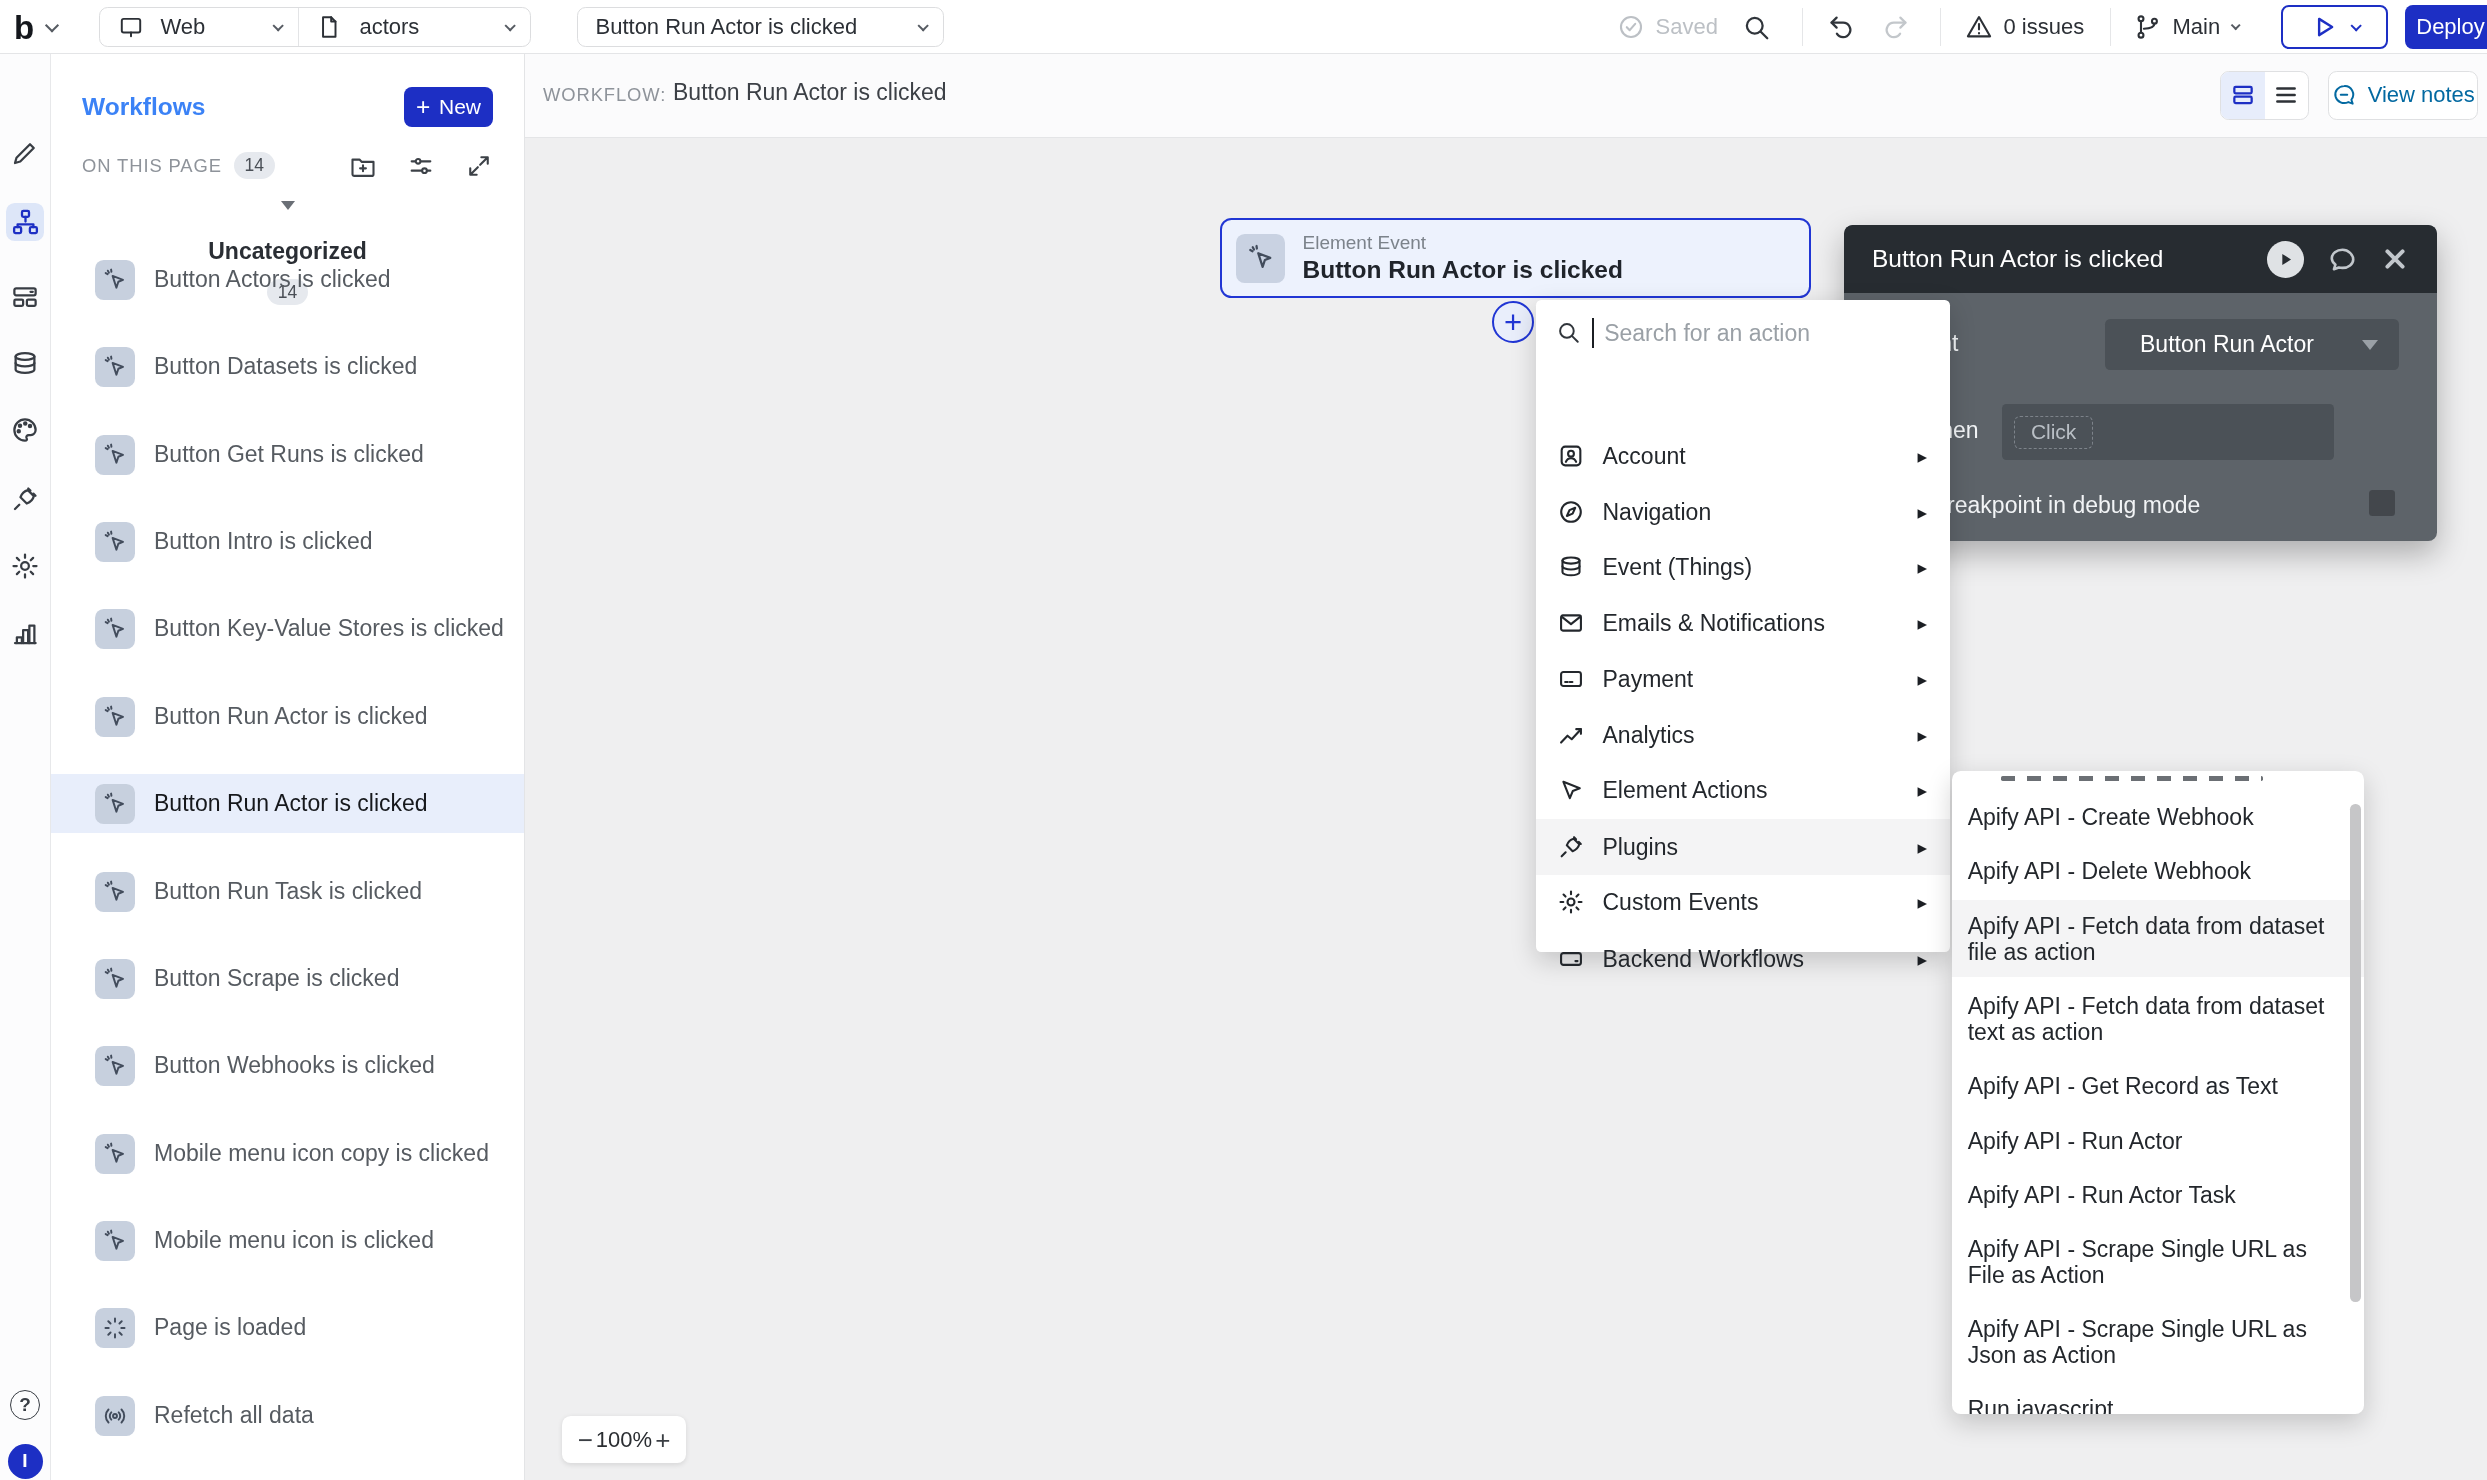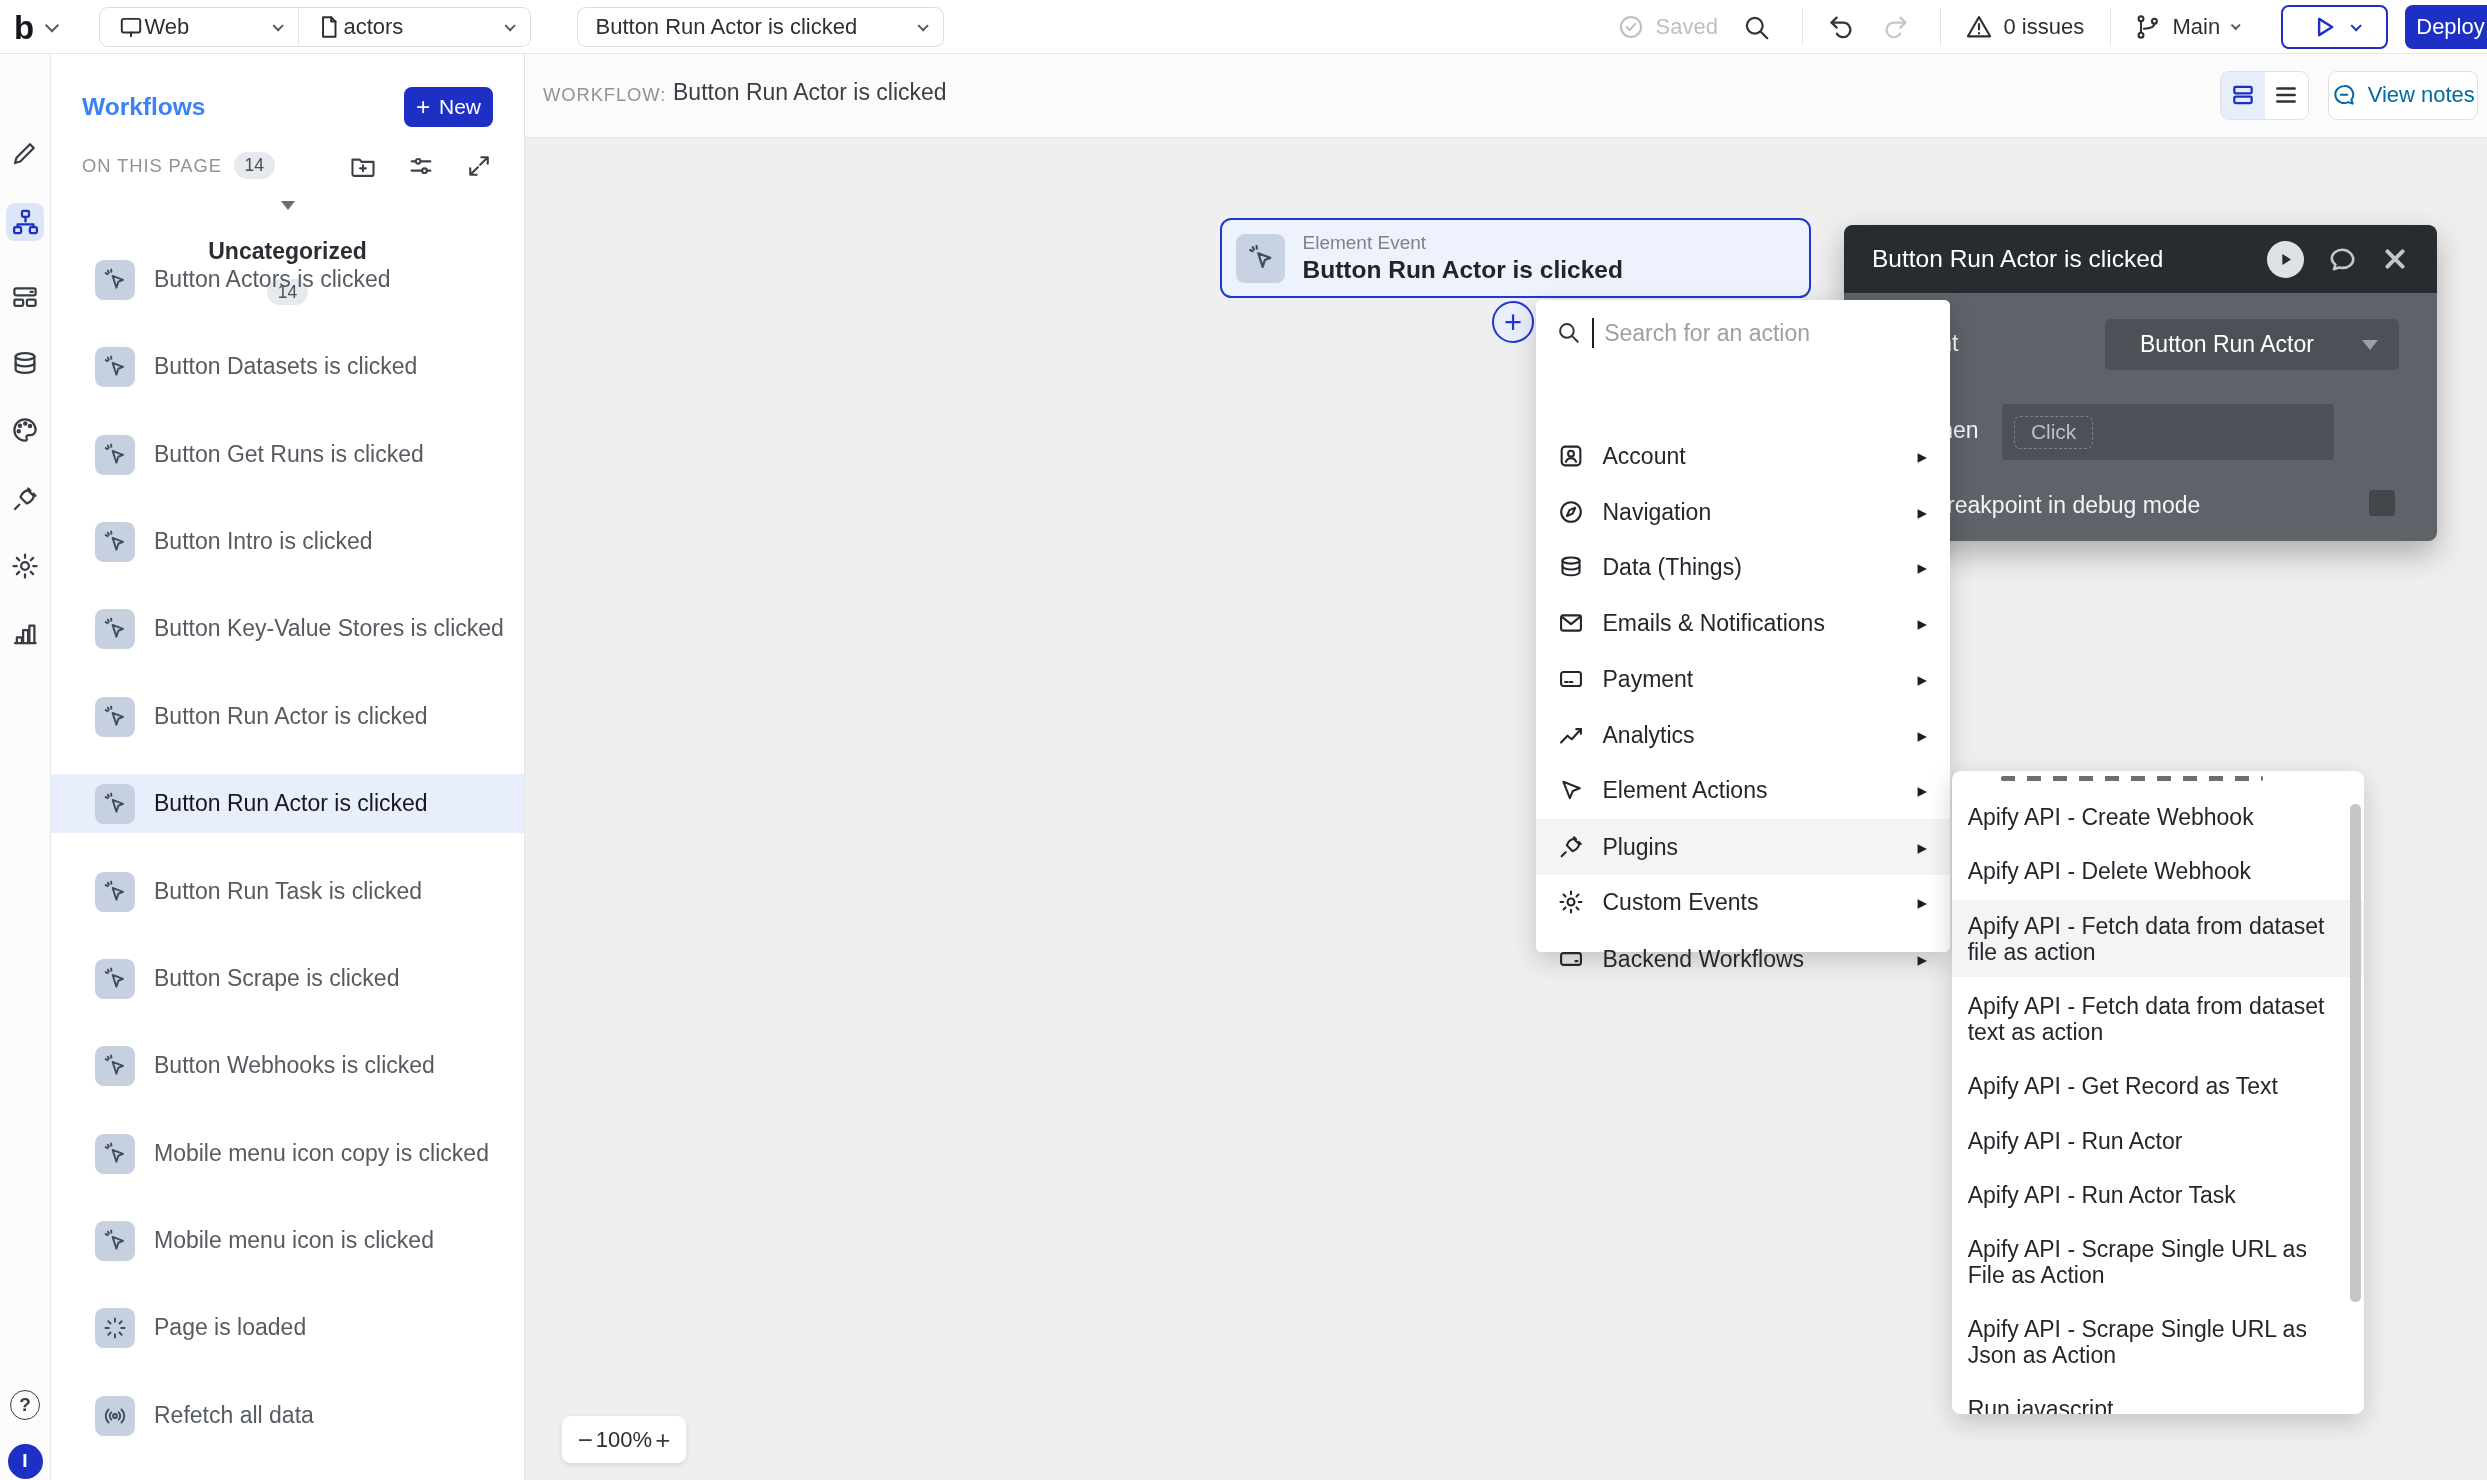--- a/index.html
+++ b/index.html
@@ -8,21 +8,21 @@
   .app { position:relative; width:2487px; height:1480px; overflow:hidden; background:#efeff0; }
   .ic { stroke:currentColor; fill:none; stroke-width:1.8; stroke-linecap:round; stroke-linejoin:round; }
 
   
   .topbar { position:absolute; left:0; top:0; width:2487px; height:54px; background:#fff; border-bottom:0.9px solid #e4e5e7; z-index:10; }
   .topbar > * { position:absolute; top:50%; transform:translateY(-50%); }
   .logo-wrap { left:14px; display:flex; align-items:center; gap:12.2px; cursor:pointer; }
   .logo { font-size:33px; font-weight:bold; color:#14171c; line-height:1; }
   .chev { display:inline-block; width:9.6px; height:9.6px; border-right:2.1px solid #565b62; border-bottom:2.1px solid #565b62; transform:rotate(45deg) translateY(-1.7px); }
   .tb-group { left:99px; width:432px; height:40px; border:0.9px solid #dcdddf; border-radius:8.7px; display:flex; align-items:stretch; background:#fff; }
-  .tb-seg { display:flex; align-items:center; gap:1px; padding:0 17.5px; font-size:22px; color:#2c3036; cursor:pointer; }
+  .tb-seg { display:flex; align-items:center; gap:17px; padding:0 17.5px; font-size:22px; color:#2c3036; cursor:pointer; }
   .tb-seg.seg1 { width:198px; }
   .tb-seg.seg2 { flex:1; }
   .tb-seg .chev { margin-left:auto; width:7.9px; height:7.9px; }
   .tb-vsep { width:0.9px; background:#e3e4e6; }
   .tb-select { left:577px; width:367px; height:40px; border:0.9px solid #dcdddf; border-radius:8.7px; display:flex; align-items:center; padding:0 17.5px; font-size:22px; color:#2c3036; background:#fff; cursor:pointer; }
   .tb-select .chev { margin-left:auto; width:7.9px; height:7.9px; }
   .tb-saved { left:1617px; display:flex; align-items:center; gap:10.5px; color:#bcc0c5; font-size:22px; }
   .tb-iconbtn { color:#30353b; cursor:pointer; display:flex; align-items:center; }
   .tb-search { left:1741px; }
   .sep1 { left:1802px; } .sep2 { left:1940px; } .sep3 { left:2110px; }
@@ -566,21 +566,21 @@
         <span class="arrow">▸</span>
       </div>
       <div class="menu-item" style="top:239px">
         <span class="micon">
             <svg class="ic" width="28" height="28" viewBox="0 0 24 24">
               <ellipse cx="12" cy="6.5" rx="7.3" ry="2.6"></ellipse>
               <path d="M4.7 6.5v5c0 1.4 3.3 2.6 7.3 2.6s7.3-1.2 7.3-2.6v-5"></path>
               <path d="M4.7 11.5v5c0 1.4 3.3 2.6 7.3 2.6s7.3-1.2 7.3-2.6v-5"></path>
             </svg>
           </span>
-        <span>Data (Things)</span>
+        <span>Event (Things)</span>
         <span class="arrow">▸</span>
       </div>
       <div class="menu-item" style="top:295px">
         <span class="micon">
             <svg class="ic" width="28" height="28" viewBox="0 0 24 24">
               <rect x="3.5" y="5.5" width="17" height="13" rx="1.5"></rect>
               <path d="M4.5 7l7.5 6 7.5-6"></path>
             </svg>
           </span>
         <span>Emails &amp; Notifications</span>

